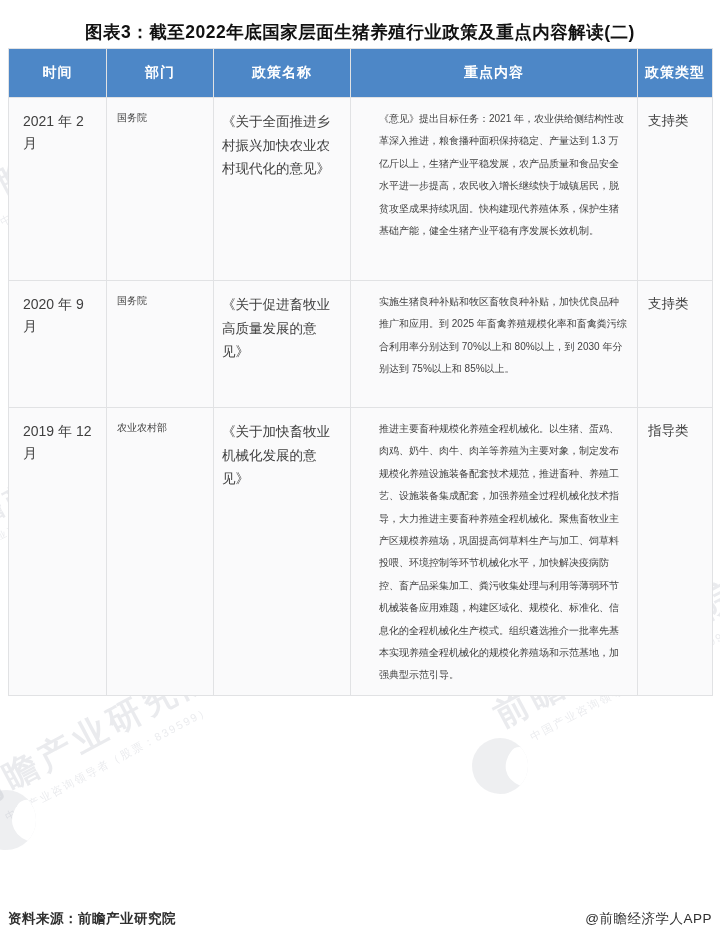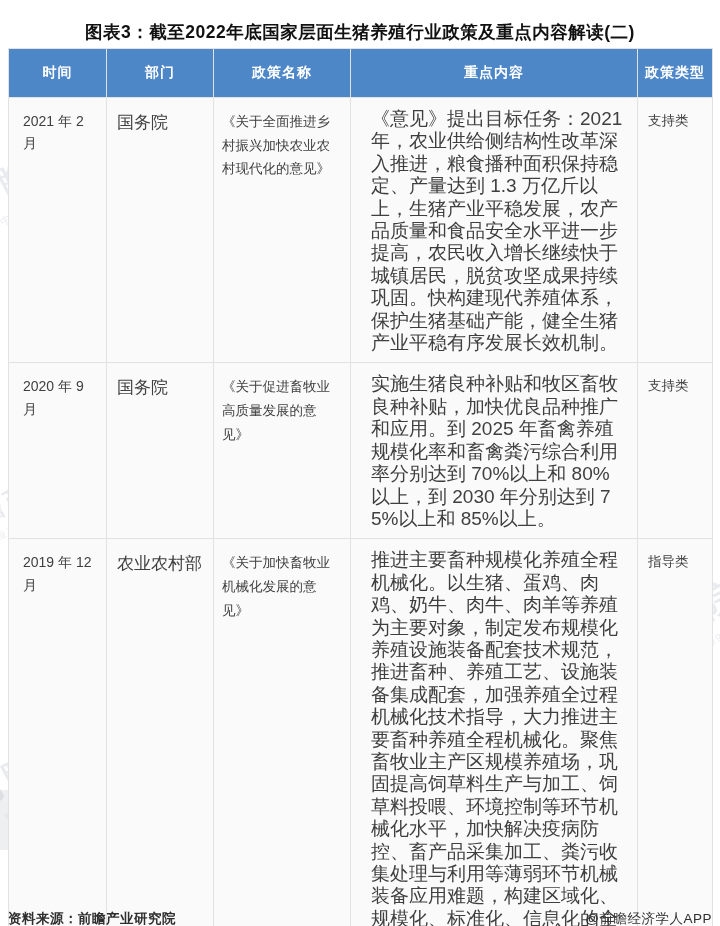--- a/index.html
+++ b/index.html
@@ -37,23 +37,23 @@
     text-align:center;
     vertical-align:middle;
     letter-spacing:1px;
     margin-top:12px;
   }
   tbody tr:nth-child(1){height:183px;}
   tbody tr:nth-child(2){height:127px;}
   tbody tr:nth-child(3){height:128px;}
   tbody tr:nth-child(4){height:344px;text-align:center;}
   td.c-time{padding:12px 6px 6px 14px;font-size:14px;line-height:1.6;}
-  td.c-dept{padding:12px 6px 6px 10px;font-size:17px;line-height:1.6;font-family:Liberation Mono, monospace;}
+  td.c-dept{padding:12px 6px 6px 10px;font-size:10px;line-height:1.6;}
   td.c-policy{padding:12px 8px 6px 8px;font-size:13.5px;line-height:1.75;}
-  td.c-content{padding:10px 10px 8px 20px;font-size:19px;line-height:22.4px;}
+  td.c-content{padding:10px 10px 8px 28px;font-size:10px;line-height:22.4px;}
   td.c-type{padding:12px 4px 19px 10px;font-size:13.5px;line-height:1.6;}
   .footer{
     position:absolute;top:890px;left:8px;width:704px;
     display:flex;justify-content:space-between;align-items:baseline;
     font-size:13.5px;color:#2f2f2f;
   }
   .footer .src{font-weight:700;letter-spacing:0.5px;margin-top:20px;}
   .footer .credit{font-weight:400;letter-spacing:0.5px;}
   
   .wm-layer{position:absolute;inset:0;pointer-events:none;}

